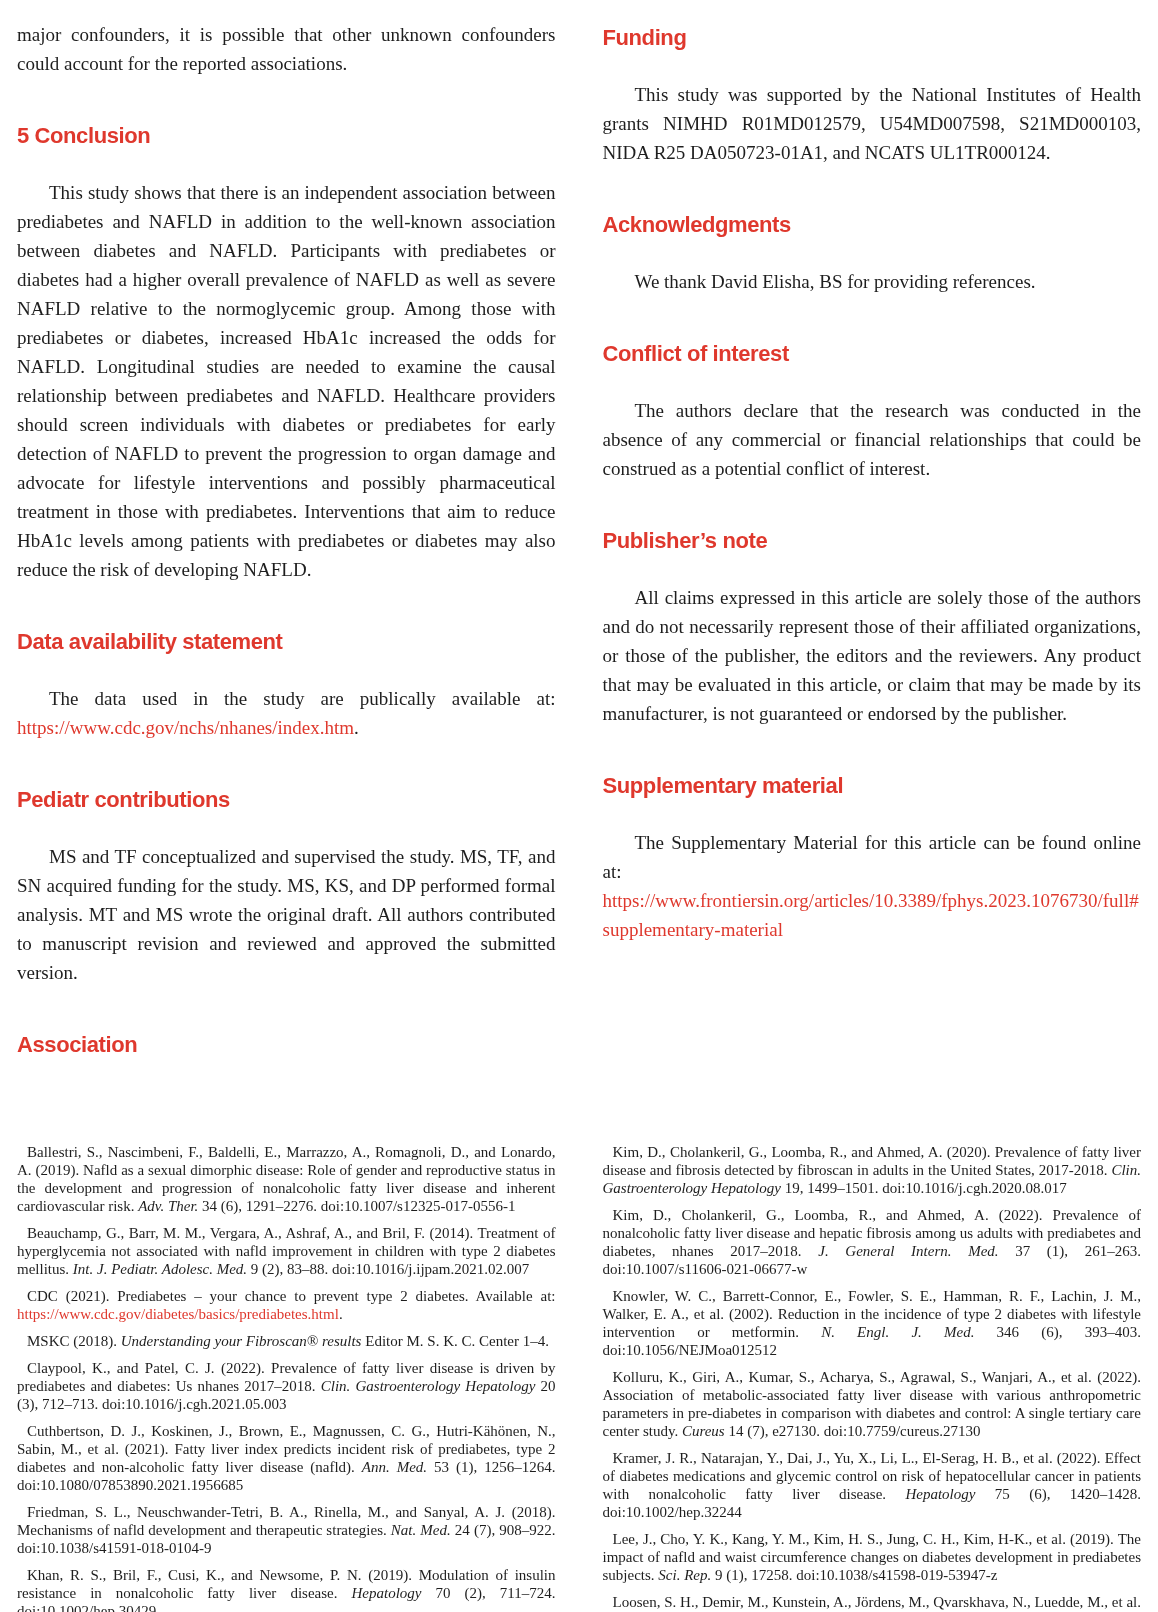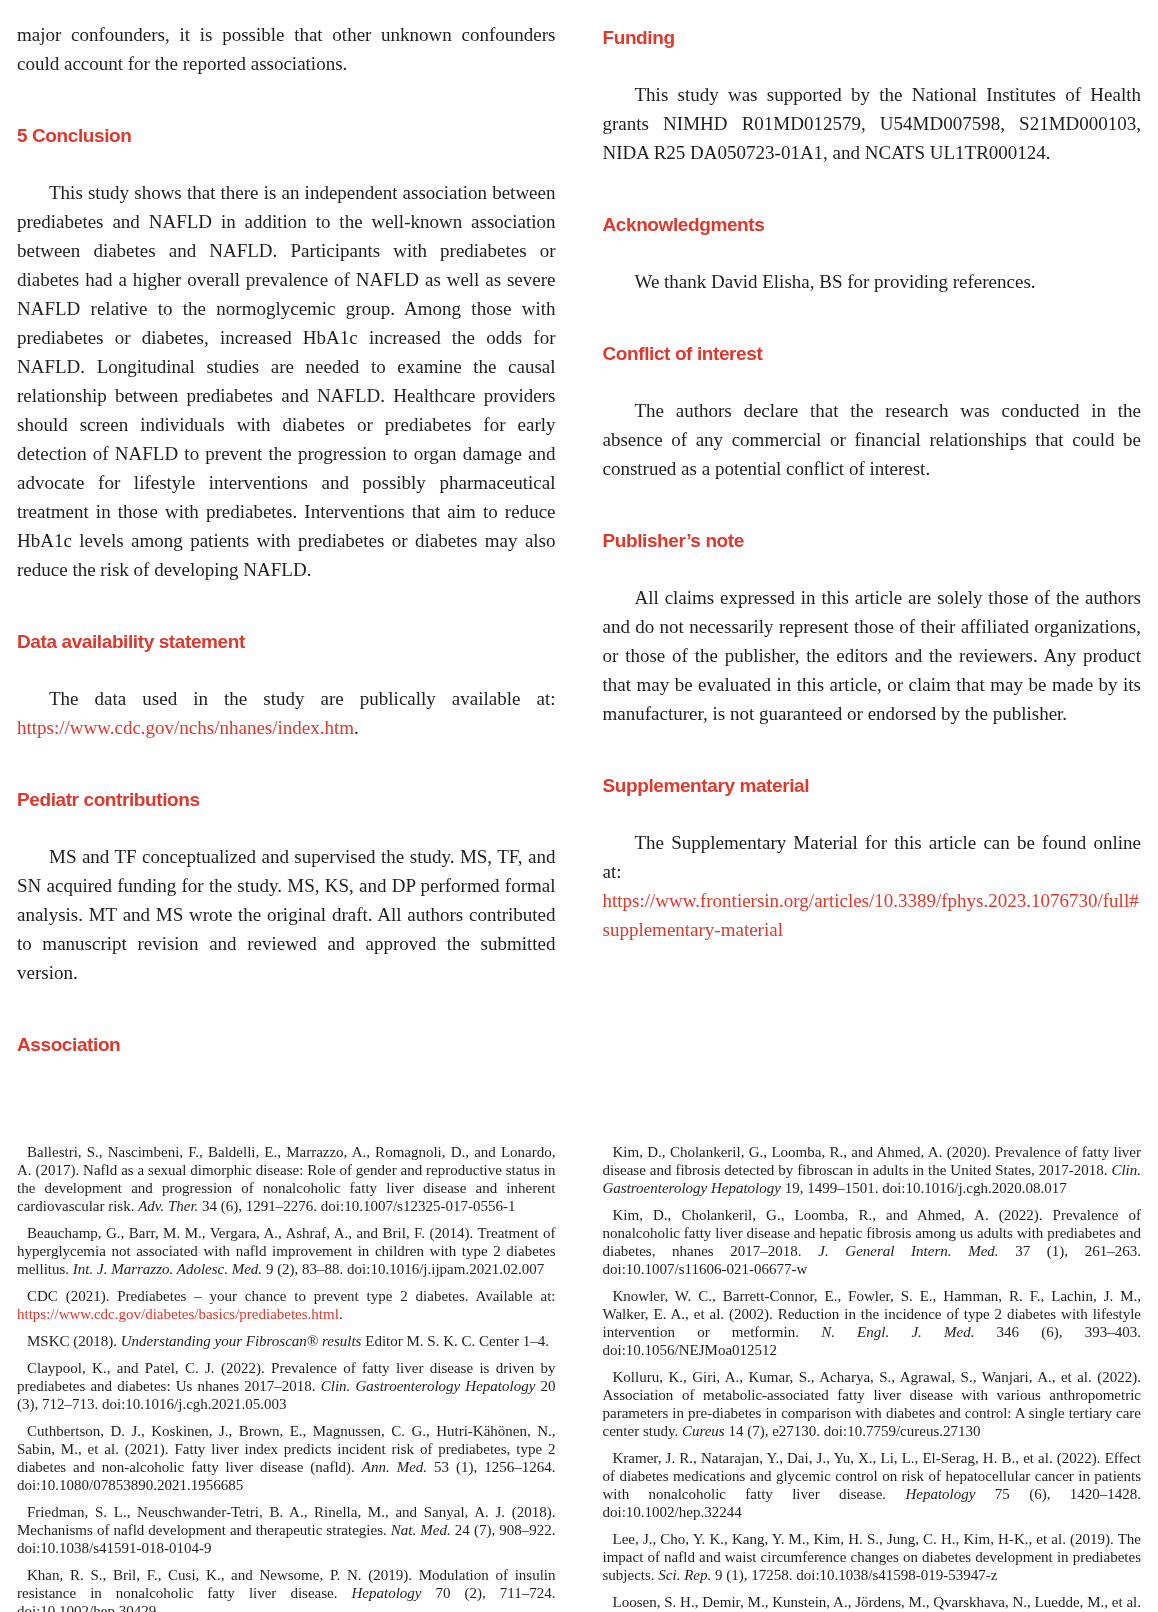--- a/index.html
+++ b/index.html
@@ -11,21 +11,21 @@
   .page {
     box-sizing:border-box;
     width:1158px; height:1612px;
     padding:20px 17px 16px 17px;
   }
   .row { display:flex; gap:47px; }
   .col { flex:1 1 0; min-width:0; }
   h2.sec {
     font-family:"Liberation Sans","DejaVu Sans",sans-serif;
     font-weight:700;
-    font-size:19px;
+    font-size:22px;
     line-height:36px;
     letter-spacing:-0.4px;
     color:var(--red,#df382d);
     margin:40px 0 24px 0;
   }
   .col > h2.sec:first-child { margin-top:0; }
   p.body {
     font-size:19px;
     line-height:29px;
     margin:0;
@@ -84,22 +84,22 @@
       <p class="body ind">All claims expressed in this article are solely those of the authors and do not necessarily represent those of their affiliated organizations, or those of the publisher, the editors and the reviewers. Any product that may be evaluated in this article, or claim that may be made by its manufacturer, is not guaranteed or endorsed by the publisher.</p>
 
       <h2 class="sec">Supplementary material</h2>
       <p class="body ind"><span>The Supplementary Material for this article can be found online at: </span><a class="link">https://www.frontiersin.org/articles/10.3389/fphys.2023.1076730/full#supplementary-material</a><span></span></p>
     </div>
 
   </div>
 
   <div class="row refs-row">
     <div class="col">
-        <p class="ref"><span>Ballestri, S., Nascimbeni, F., Baldelli, E., Marrazzo, A., Romagnoli, D., and Lonardo, A. (2017). Nafld as a sexual dimorphic disease: Role of gender and reproductive status in the development and progression of nonalcoholic fatty liver disease and inherent cardiovascular risk. </span><em>Adv. Ther.</em><span> 34 (6), 1291–2276. doi:10.1007/s12325-017-0556-1</span></p>
-        <p class="ref"><span>Beauchamp, G., Barr, M. M., Vergara, A., Ashraf, A., and Bril, F. (2014). Treatment of hyperglycemia not associated with nafld improvement in children with type 2 diabetes mellitus. </span><em>Int. J. Marrazzo. Adolesc. Med.</em><span> 9 (2), 83–88. doi:10.1016/j.ijpam.2021.02.007</span></p>
+        <p class="ref"><span>Ballestri, S., Nascimbeni, F., Baldelli, E., Marrazzo, A., Romagnoli, D., and Lonardo, A. (2019). Nafld as a sexual dimorphic disease: Role of gender and reproductive status in the development and progression of nonalcoholic fatty liver disease and inherent cardiovascular risk. </span><em>Adv. Ther.</em><span> 34 (6), 1291–2276. doi:10.1007/s12325-017-0556-1</span></p>
+        <p class="ref"><span>Beauchamp, G., Barr, M. M., Vergara, A., Ashraf, A., and Bril, F. (2014). Treatment of hyperglycemia not associated with nafld improvement in children with type 2 diabetes mellitus. </span><em>Int. J. Pediatr. Adolesc. Med.</em><span> 9 (2), 83–88. doi:10.1016/j.ijpam.2021.02.007</span></p>
         <p class="ref"><span>CDC (2021). Prediabetes – your chance to prevent type 2 diabetes. Available at: </span><a class="link">https://www.cdc.gov/diabetes/basics/prediabetes.html</a><span>.</span></p>
         <p class="ref"><span>MSKC (2018). </span><em>Understanding your Fibroscan® results</em><span> Editor M. S. K. C. Center 1–4.</span></p>
         <p class="ref"><span>Claypool, K., and Patel, C. J. (2022). Prevalence of fatty liver disease is driven by prediabetes and diabetes: Us nhanes 2017–2018. </span><em>Clin. Gastroenterology Hepatology</em><span> 20 (3), 712–713. doi:10.1016/j.cgh.2021.05.003</span></p>
         <p class="ref"><span>Cuthbertson, D. J., Koskinen, J., Brown, E., Magnussen, C. G., Hutri-Kähönen, N., Sabin, M., et al. (2021). Fatty liver index predicts incident risk of prediabetes, type 2 diabetes and non-alcoholic fatty liver disease (nafld). </span><em>Ann. Med.</em><span> 53 (1), 1256–1264. doi:10.1080/07853890.2021.1956685</span></p>
         <p class="ref"><span>Friedman, S. L., Neuschwander-Tetri, B. A., Rinella, M., and Sanyal, A. J. (2018). Mechanisms of nafld development and therapeutic strategies. </span><em>Nat. Med.</em><span> 24 (7), 908–922. doi:10.1038/s41591-018-0104-9</span></p>
         <p class="ref"><span>Khan, R. S., Bril, F., Cusi, K., and Newsome, P. N. (2019). Modulation of insulin resistance in nonalcoholic fatty liver disease. </span><em>Hepatology</em><span> 70 (2), 711–724. doi:10.1002/hep.30429</span></p>
       </div>
     <div class="col">
         <p class="ref"><span>Kim, D., Cholankeril, G., Loomba, R., and Ahmed, A. (2020). Prevalence of fatty liver disease and fibrosis detected by fibroscan in adults in the United States, 2017-2018. </span><em>Clin. Gastroenterology Hepatology</em><span> 19, 1499–1501. doi:10.1016/j.cgh.2020.08.017</span></p>
         <p class="ref"><span>Kim, D., Cholankeril, G., Loomba, R., and Ahmed, A. (2022). Prevalence of nonalcoholic fatty liver disease and hepatic fibrosis among us adults with prediabetes and diabetes, nhanes 2017–2018. </span><em>J. General Intern. Med.</em><span> 37 (1), 261–263. doi:10.1007/s11606-021-06677-w</span></p>

